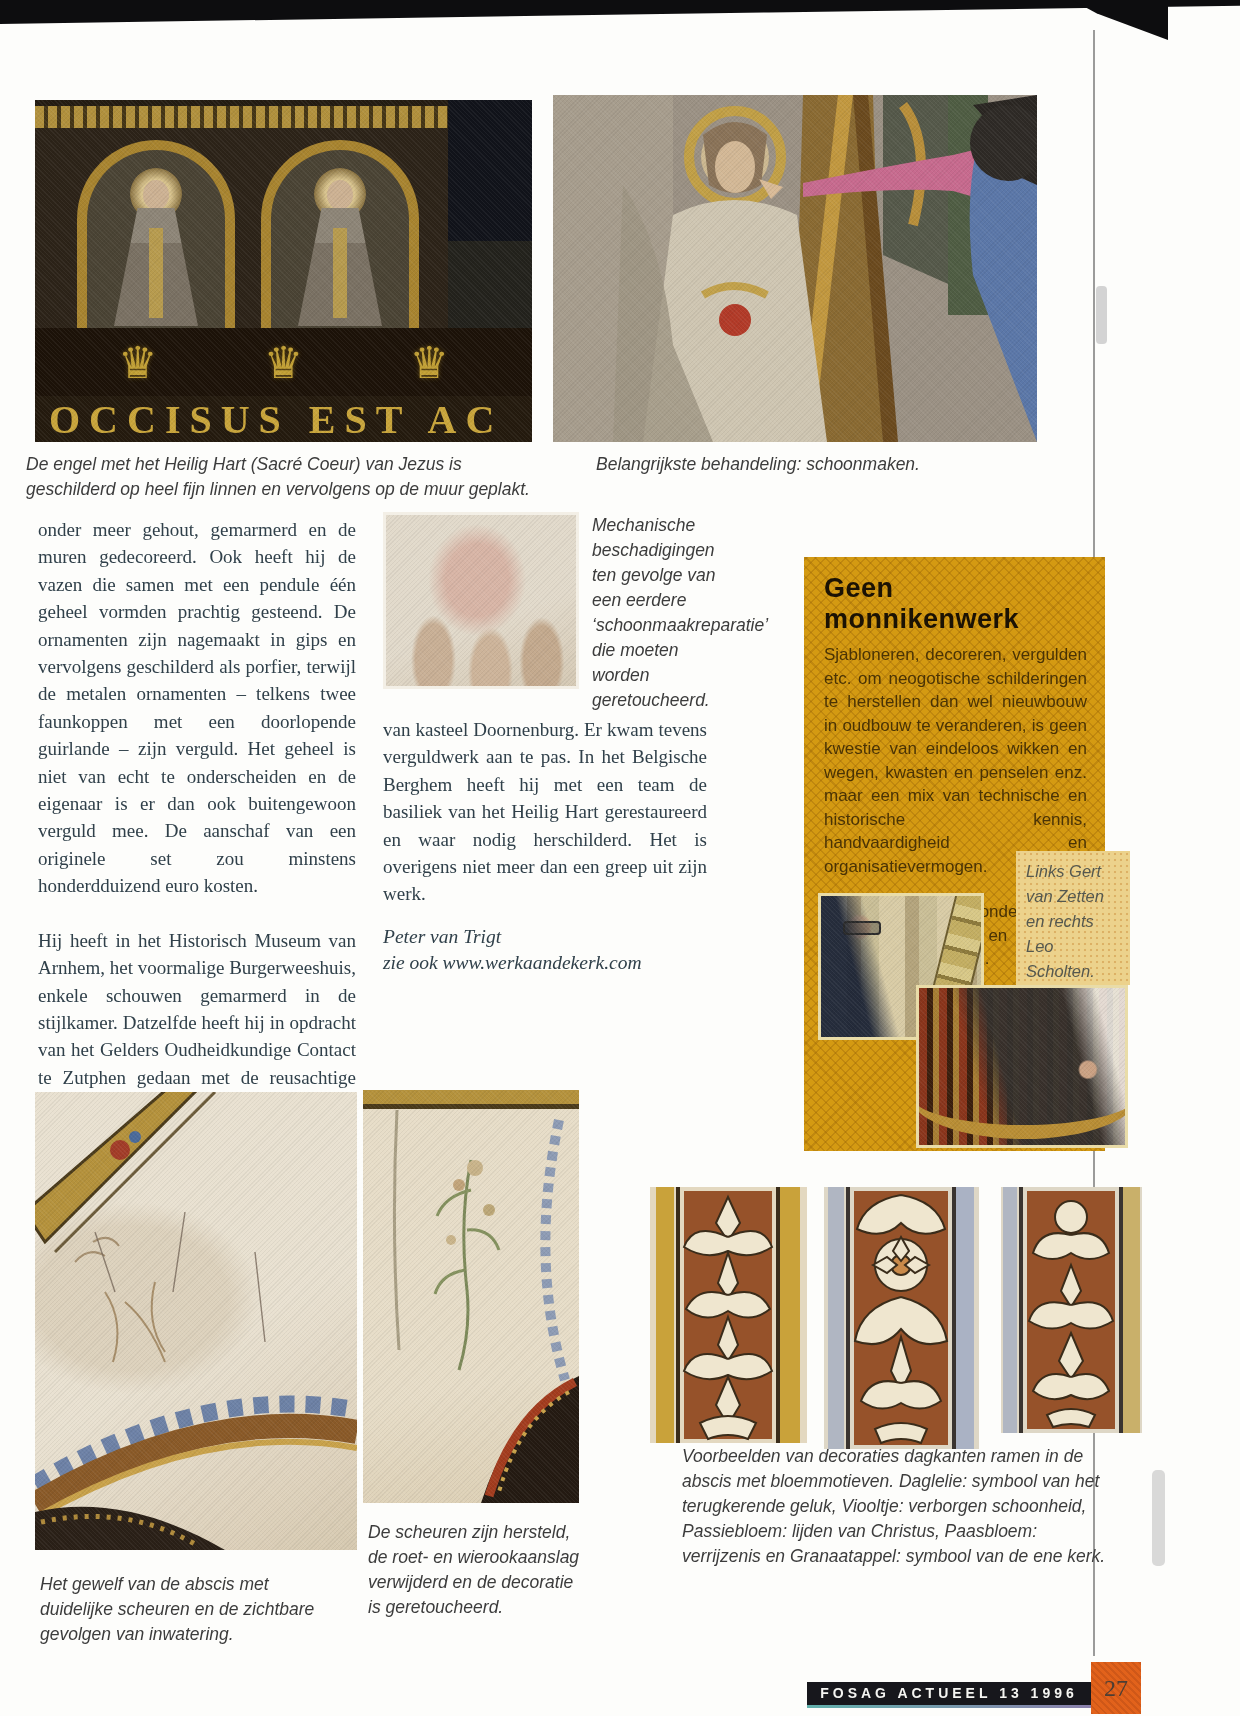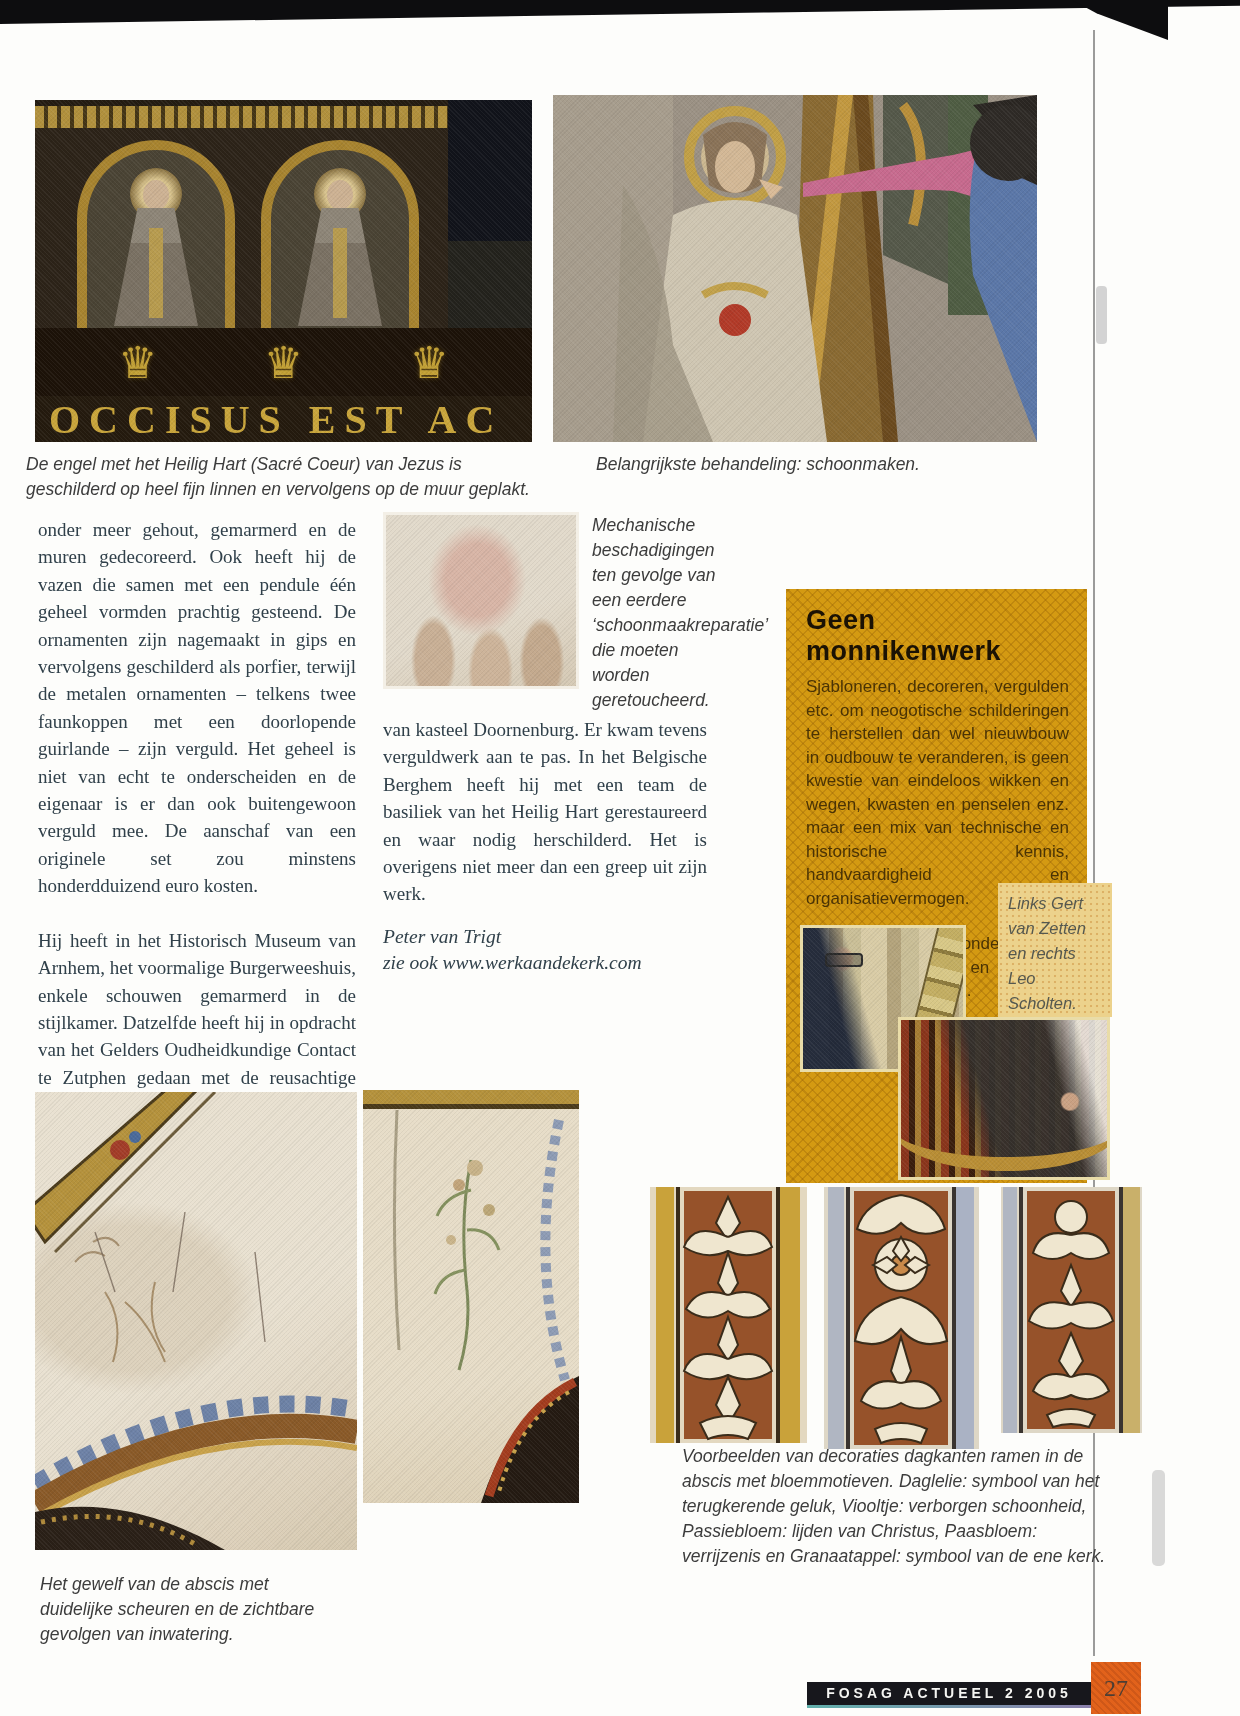--- a/index.html
+++ b/index.html
@@ -64,25 +64,25 @@
   
   .photo-heart{left:383px;top:512px;width:196px;height:177px;border:3px solid #f3efe6;box-sizing:border-box;
      background:radial-gradient(ellipse 70px 80px at 48% 38%,#d8b5a6 0 45%,rgba(216,181,166,0) 70%),
         radial-gradient(ellipse 30px 60px at 25% 85%,#c9b096 0 60%,transparent 75%),
         radial-gradient(ellipse 30px 60px at 55% 92%,#cdb49a 0 60%,transparent 75%),
         radial-gradient(ellipse 30px 60px at 82% 86%,#c4aa8e 0 60%,transparent 75%),
         linear-gradient(160deg,#e2dacb 0 60%,#d5c9b4 100%);}
   .cap-heart{left:592px;top:513px;width:124px;}
 
   
-  .goldbox{position:absolute;left:786px;top:557px;width:301px;height:594px;z-index:2;
+  .goldbox{position:absolute;left:804px;top:557px;width:301px;height:594px;z-index:2;
      background-color:#d49a12;
      background-image:
        repeating-linear-gradient(45deg,rgba(146,94,6,.30) 0 1.5px,transparent 1.5px 7px),
-       repeating-linear-gradient(-45deg,rgba(146,94,6,.30) 0 1.5px,transparent 1.5px 7px); margin-top: 32px;}
+       repeating-linear-gradient(-45deg,rgba(146,94,6,.30) 0 1.5px,transparent 1.5px 7px);}
   .gb-title{margin:0;padding:16px 18px 6px 20px;font-size:27px;font-weight:bold;color:#1b1204;letter-spacing:.5px;}
   .gb-body{margin:0;padding:2px 18px 0 20px;font-size:17px;line-height:23.5px;color:#4a3305;text-align:justify;}
   .gb-contact{padding:22px 18px 0 32px;font-size:17px;line-height:23.5px;color:#4a3305;}
   .gb-caption{position:absolute;left:212px;top:294px;width:114px;height:134px;background:#ecd28c;
      background-image:radial-gradient(rgba(196,126,42,.4) 1px,transparent 1.6px);background-size:6px 6px;
      font-style:italic;color:#55584f;font-size:16.5px;line-height:25px;padding:8px 6px 0 10px;box-sizing:border-box;}
   .gb-photo-l{position:absolute;left:14px;top:336px;width:166px;height:147px;border:3px solid #e9dca8;box-sizing:border-box;
      background:
        linear-gradient(75deg,rgba(28,36,54,.95) 0 26%,transparent 40%),
        radial-gradient(circle 22px at 24% 22%,#c9a887 0 45%,transparent 60%),
@@ -316,18 +316,19 @@
         <path d="M70,78 l10,26 -10,16 -10,-16 Z"></path>
         <path d="M70,118 q-34,-10 -42,16 q22,14 42,2 q20,12 42,-2 q-8,-26 -42,-16"></path>
         <path d="M70,146 l12,28 -12,18 -12,-18 Z"></path>
         <path d="M70,190 q-28,-10 -38,14 q18,14 38,4 q20,10 38,-4 q-10,-24 -38,-14"></path>
         <path d="M46,228 q24,-12 48,0 l-6,12 q-18,-6 -36,0 Z"></path>
       </g>
     </svg>
   </div>
 
   <div class="cap cap-a">Het gewelf van de abscis met duidelijke scheuren en de zichtbare gevolgen van inwatering.</div>
+  <div class="cap cap-b">De scheuren zijn hersteld, de roet- en wierookaanslag verwijderd en de decoratie is geretoucheerd.</div>
   <div class="cap cap-c">Voorbeelden van decoraties dagkanten ramen in de abscis met bloemmotieven. Daglelie: symbool van het terugkerende geluk, Viooltje: verborgen schoonheid, Passiebloem: lijden van Christus, Paasbloem: verrijzenis en Granaatappel: symbool van de ene kerk.</div>
 
-  <div class="footer-bar">FOSAG ACTUEEL 2 2005</div>
+  <div class="footer-bar">FOSAG ACTUEEL 13 1996</div>
   <div class="page-num">27</div>
 
 </div>
 
 </body></html>

